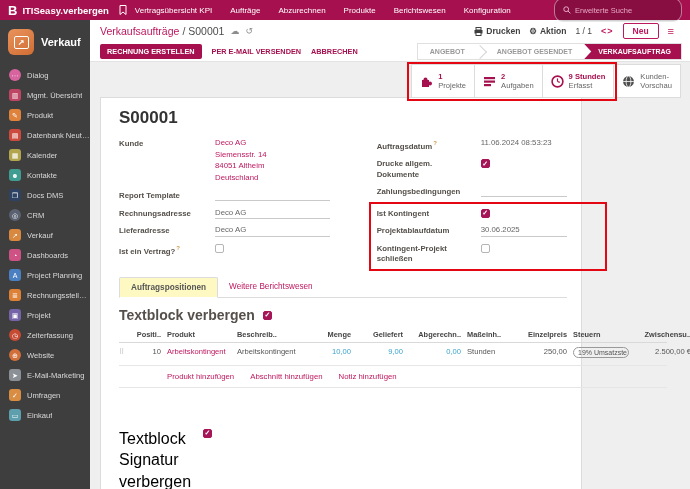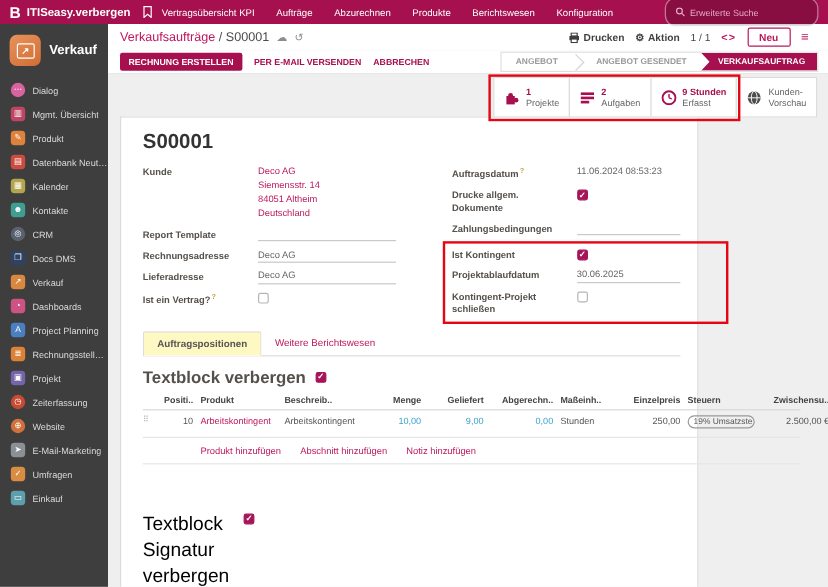--- a/index.html
+++ b/index.html
@@ -197,26 +197,26 @@
       </li>
     <li>
         <span class="sicon" style="background: rgb(179, 165, 78);">▦</span>
         <span class="sb-label">Kalender</span>
       </li>
     <li>
         <span class="sicon" style="background: rgb(63, 157, 146);">☻</span>
         <span class="sb-label">Kontakte</span>
       </li>
     <li>
+        <span class="sicon" style="background: rgb(46, 66, 100);">❐</span>
+        <span class="sb-label">Docs DMS</span>
+      </li>
+    <li>
         <span class="sicon round" style="background: rgb(90, 98, 114);">◎</span>
         <span class="sb-label">CRM</span>
-      </li>
-    <li>
-        <span class="sicon" style="background: rgb(46, 66, 100);">❐</span>
-        <span class="sb-label">Docs DMS</span>
       </li>
     <li>
         <span class="sicon" style="background: rgb(216, 136, 63);">↗</span>
         <span class="sb-label">Verkauf</span>
       </li>
     <li>
         <span class="sicon" style="background: rgb(207, 82, 133);">◔</span>
         <span class="sb-label">Dashboards</span>
       </li>
     <li>

